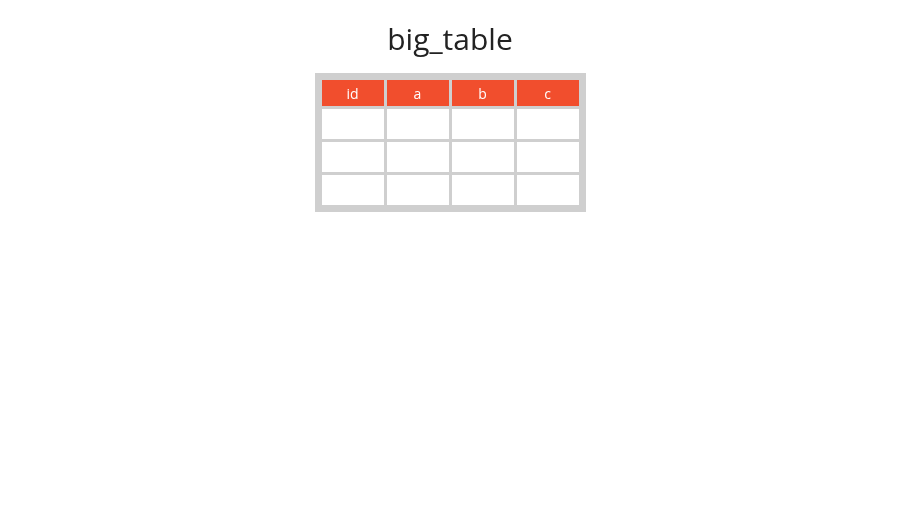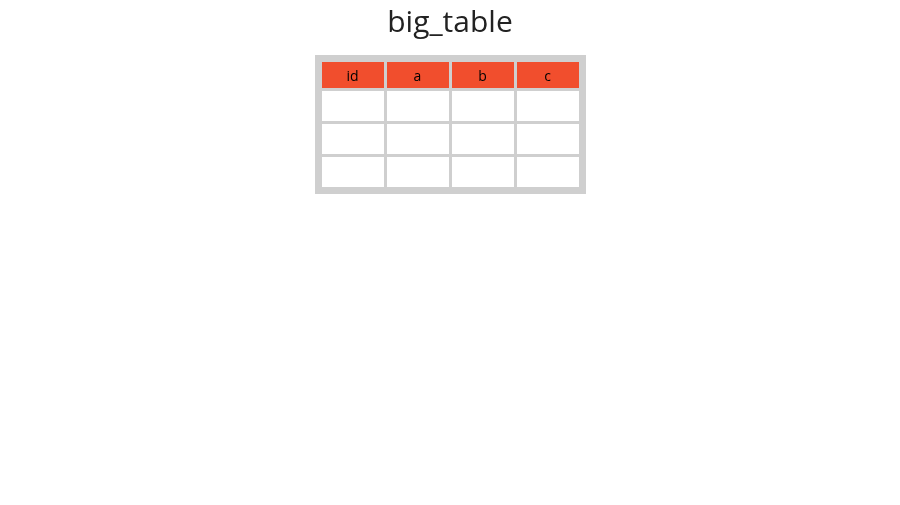--- a/index.html
+++ b/index.html
@@ -12,20 +12,21 @@
       height: 505px;
       background: #ffffff;
       font-family: "Open Sans", "Segoe UI", Arial, sans-serif;
       color: #222;
     }
     .container {
       width: 100%;
       display: flex;
       flex-direction: column;
       align-items: center;
+      padding-top: 18px;
     }
     .title {
       font-size: 30px;
       font-weight: 400;
       letter-spacing: 0px;
       margin-bottom: 14px;
     }
     .table-wrap {
       border: 4px solid #cfcfcf;
       background: #cfcfcf;
@@ -40,21 +41,21 @@
       width: 62px;
       height: 26px;
       text-align: center;
       vertical-align: middle;
       font-size: 14px;
       font-weight: 400;
       padding: 0;
     }
     th {
       background: #f14e2d;
-      color: #000000;
+      color: #ffffff;
     }
     td {
       background: #ffffff;
     }
     tbody tr td {
       height: 30px;
     }
   </style>
 </head>
 <body>

